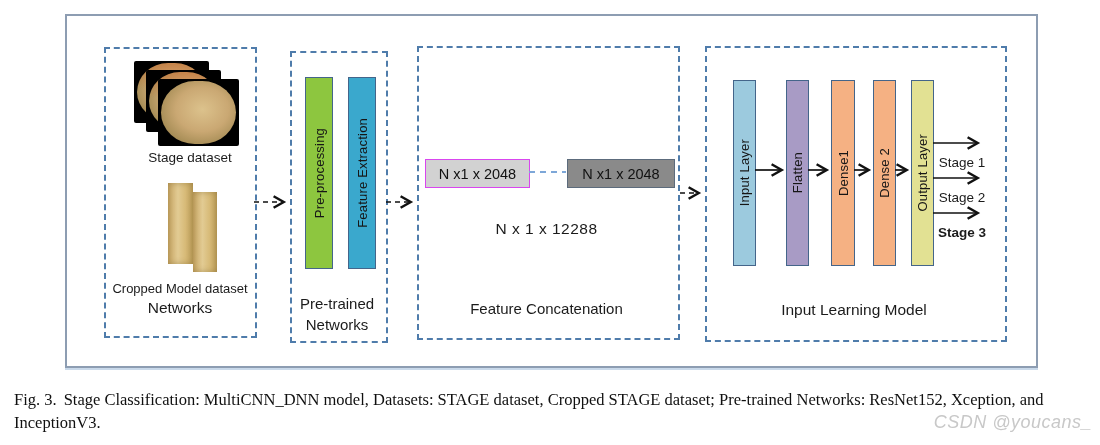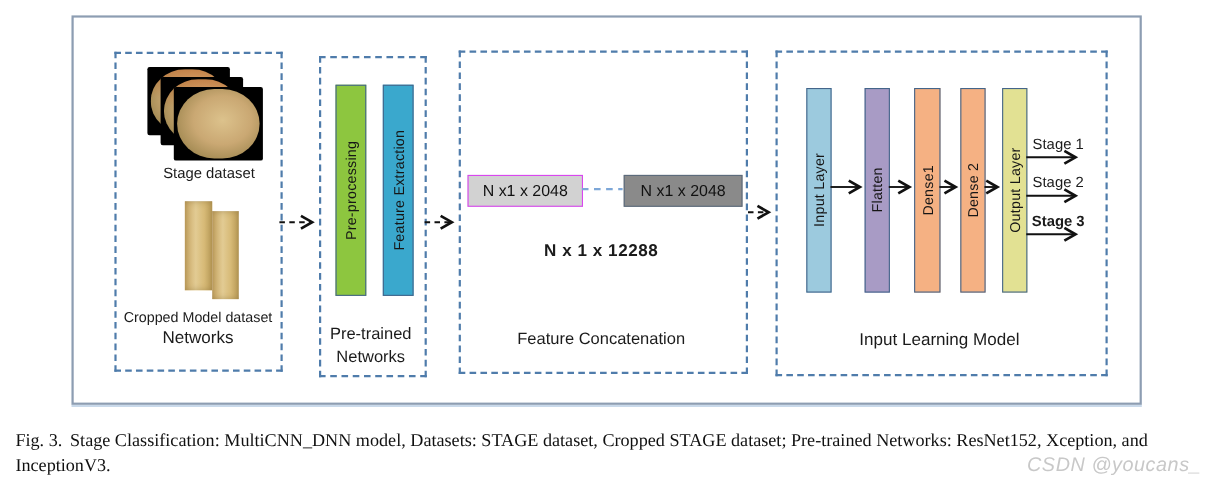--- a/index.html
+++ b/index.html
@@ -49,24 +49,24 @@
           border:1px solid #d946ef;font-size:14.5px;color:#111;}
   #cblock-l{left:425px;top:159px;width:103px;}
   #cblock-r{left:567px;top:159px;width:106px;border-color:#5c6b7c;}
 
   
   .lbl{position:absolute;color:#1b1b1b;text-align:center;}
   #stage-caption{left:116px;top:150px;width:148px;font-size:13.5px;}
   #cropped-caption{left:102px;top:281px;width:156px;font-size:13px;}
   #datasets-title{left:104px;top:299px;width:152px;font-size:15.5px;}
   #pretrained-title{left:290px;top:293px;width:94px;font-size:15px;line-height:21px;}
-  #concat-result{left:417px;top:220px;width:259px;font-size:15.5px;letter-spacing:.5px;font-weight:bold;}
+  #concat-result{left:417px;top:220px;width:259px;font-size:15.5px;letter-spacing:.5px;}
   #concat-title{left:417px;top:300px;width:259px;font-size:15px;}
   #dl-title{left:705px;top:301px;width:298px;font-size:15.5px;}
-  .stage-lbl{left:936px;width:52px;font-size:13.5px;text-align:center;}
+  .stage-lbl{left:936px;width:52px;font-size:13.5px;text-align:center;margin-top:32px;}
   #stage-lbl-0{top:123px;} #stage-lbl-1{top:158px;} #stage-lbl-2{top:193px;font-weight:bold;}
 
   
   #arrows{position:absolute;left:0;top:0;width:1100px;height:445px;pointer-events:none;}
 
   
   #caption{position:absolute;left:14px;top:388px;width:1080px;
            font-family:"Liberation Serif",serif;font-size:16.5px;line-height:23px;color:#101010;}
   .cap-label{margin-right:7px;}
   #watermark{position:absolute;right:8px;top:412px;font-size:18px;letter-spacing:.5px;color:#c8c8c8;font-style:italic;}

